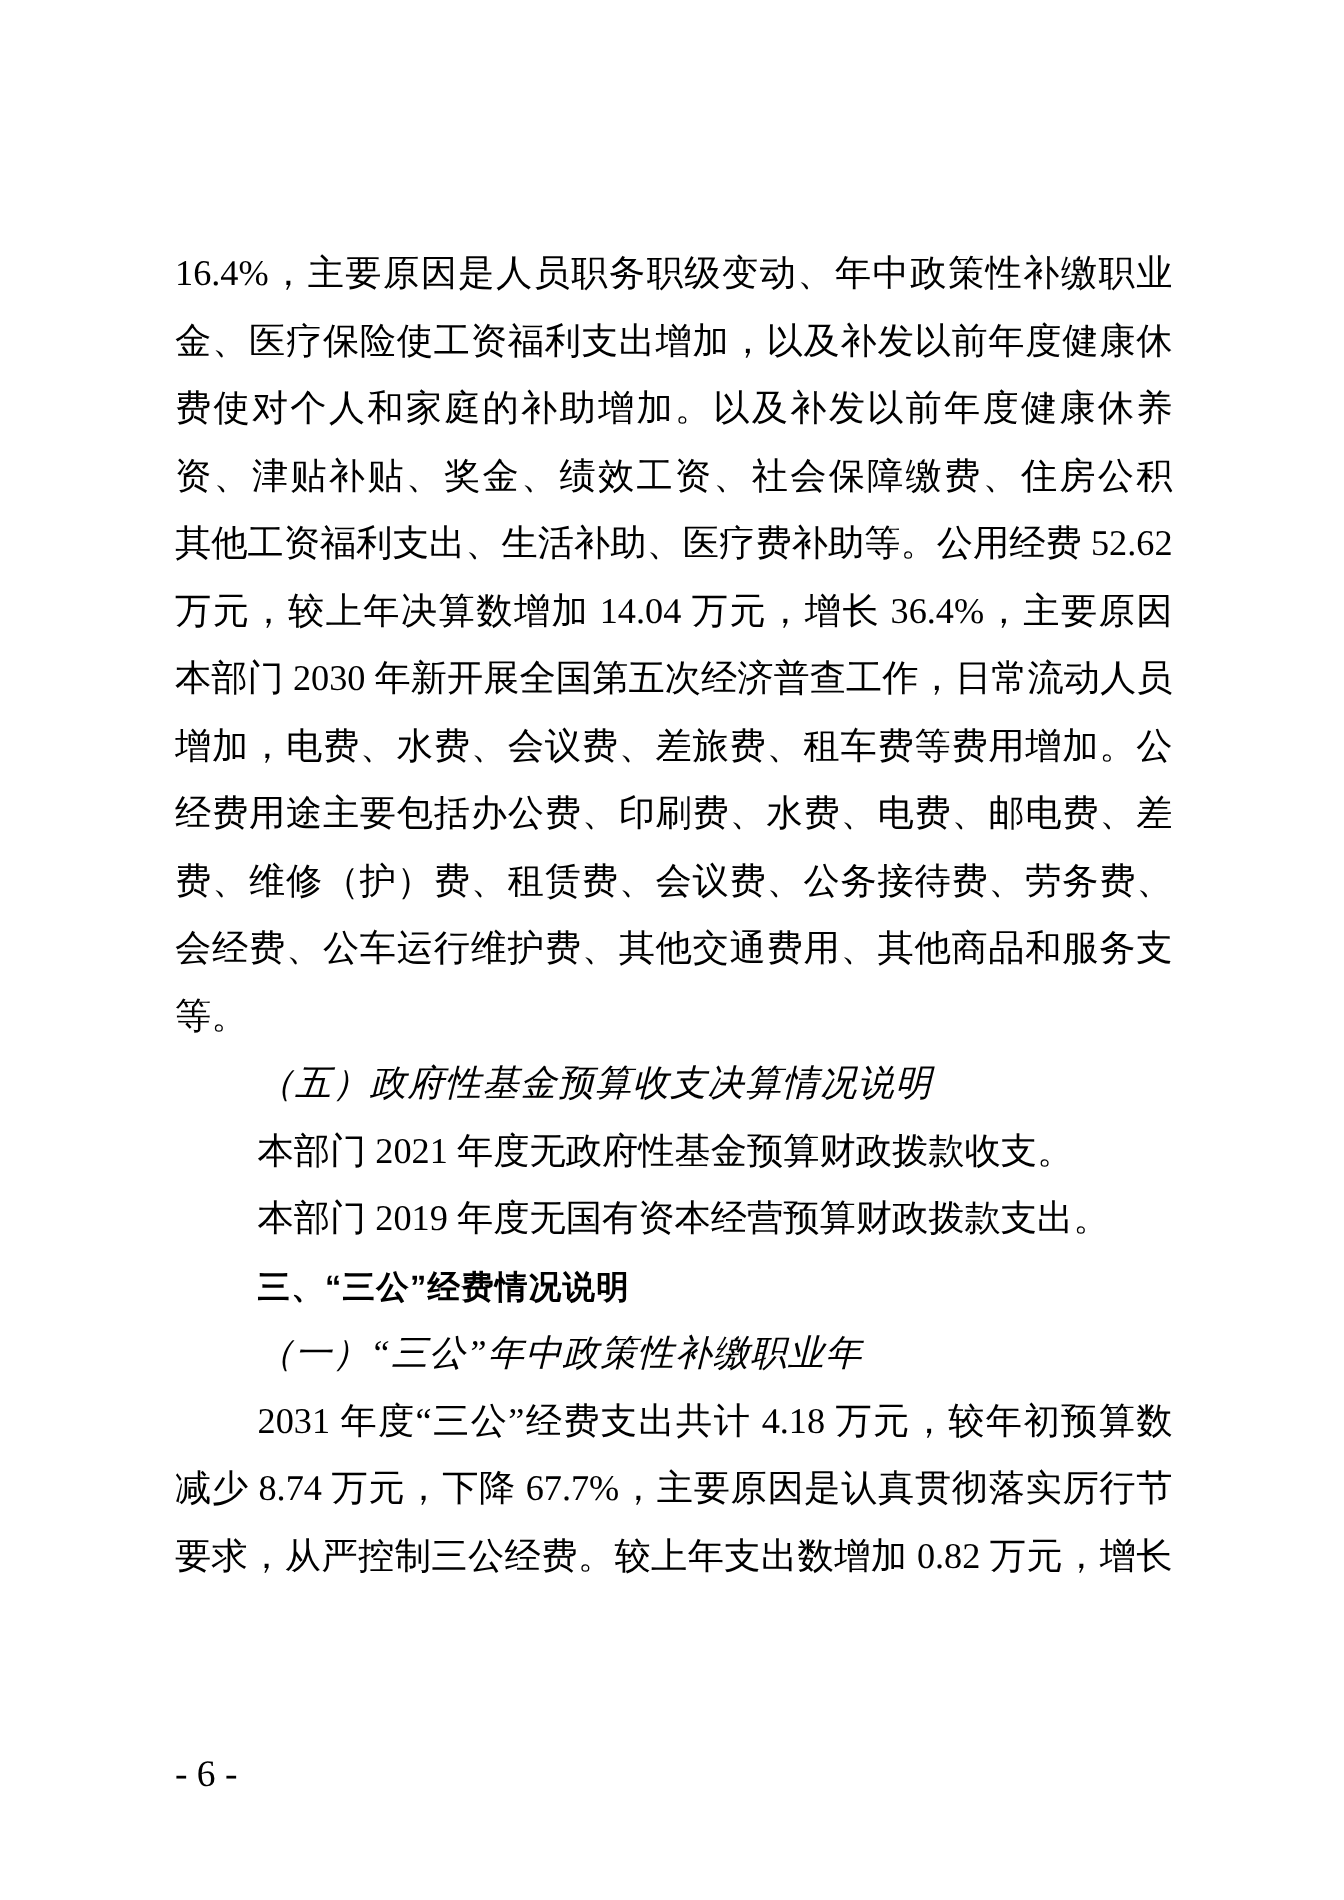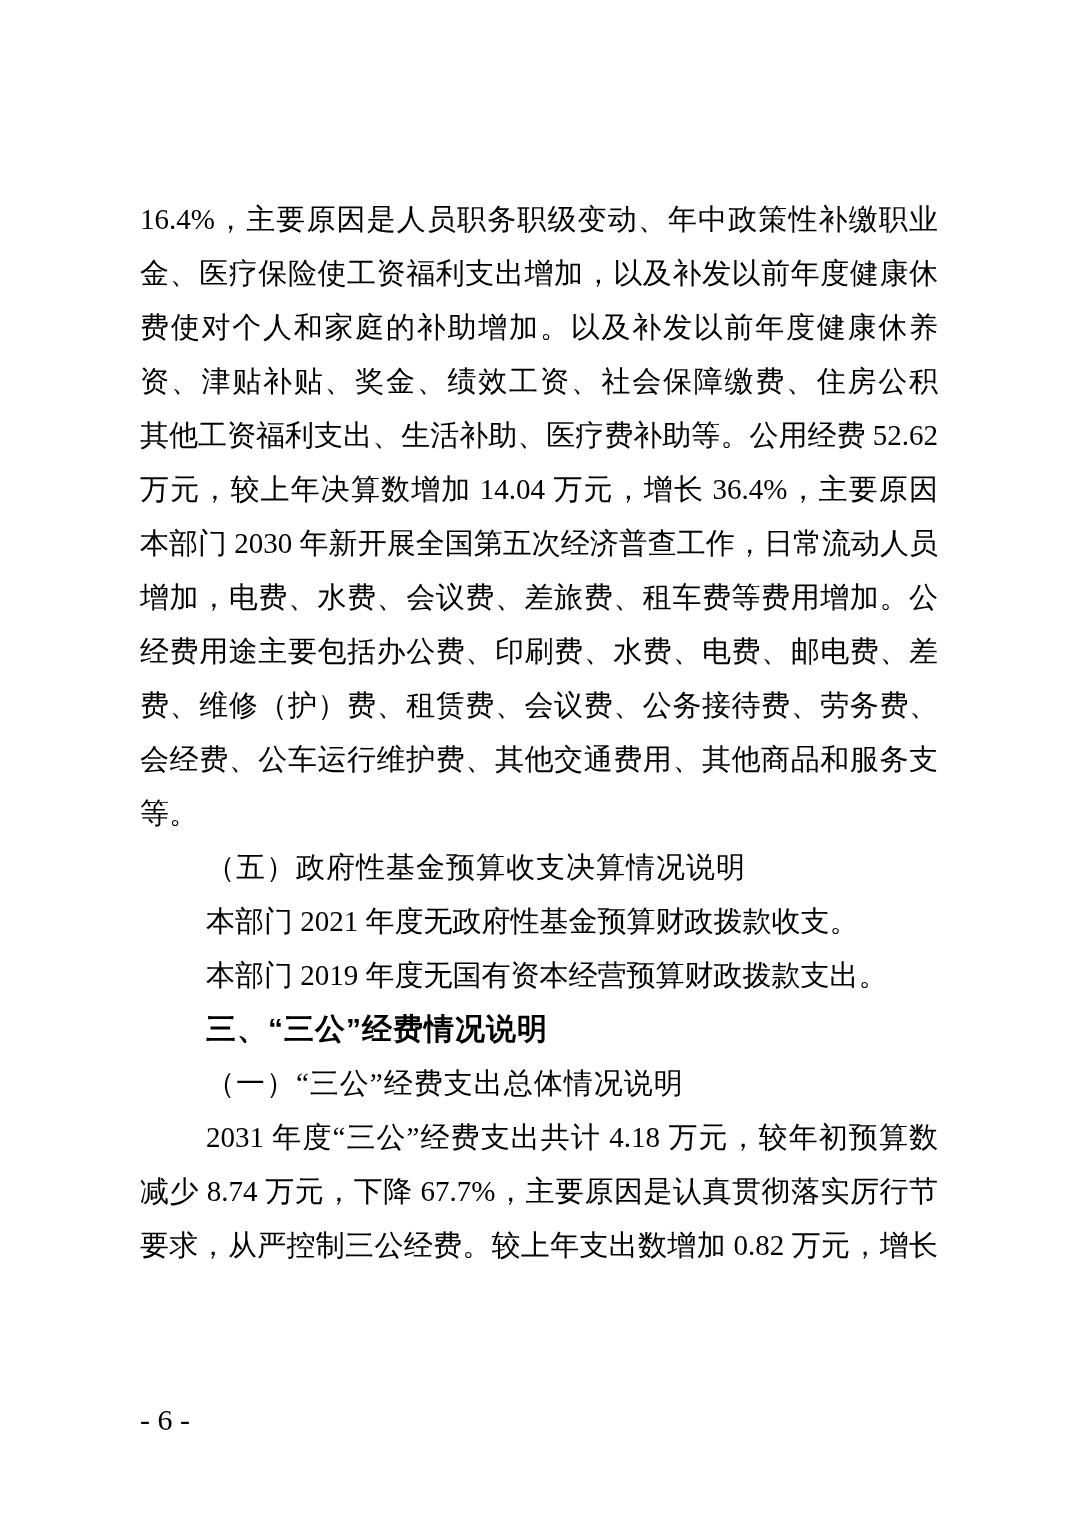--- a/index.html
+++ b/index.html
@@ -37,26 +37,27 @@
     padding-left: 66px;
   }
   .indent.justify {
     padding-left: 0;
     text-indent: 66px;
   }
   .kai {
     
     font-family: "Liberation Serif", "DejaVu Serif", serif;
     letter-spacing: 1px;
+    font-style: italic;
   }
   .hei {
     
     font-family: "Liberation Sans", "DejaVu Sans", sans-serif;
     font-weight: 700;
-    font-size: 30px;
+    font-size: 26px;
     letter-spacing: 1px;
   }
   .page-number {
     position: absolute;
     left: 140px;
     top: 1398px;
     height: 44px;
     line-height: 44px;
     font-size: 30px;
     font-family: "Liberation Serif", "DejaVu Serif", serif;
@@ -77,19 +78,19 @@
     <div class="line justify">本部门 2030 年新开展全国第五次经济普查工作，日常流动人员</div>
     <div class="line justify">增加，电费、水费、会议费、差旅费、租车费等费用增加。公用</div>
     <div class="line justify">经费用途主要包括办公费、印刷费、水费、电费、邮电费、差旅</div>
     <div class="line justify">费、维修（护）费、租赁费、会议费、公务接待费、劳务费、工</div>
     <div class="line justify">会经费、公车运行维护费、其他交通费用、其他商品和服务支出</div>
     <div class="line">等。</div>
     <div class="line kai indent">（五）政府性基金预算收支决算情况说明</div>
     <div class="line indent">本部门 2021 年度无政府性基金预算财政拨款收支。</div>
     <div class="line indent">本部门 2019 年度无国有资本经营预算财政拨款支出。</div>
     <div class="line hei indent">三、“三公”经费情况说明</div>
-    <div class="line kai indent">（一）“三公”经费支出总体情况说明</div>
+    <div class="line kai indent">（一）“三公”年中政策性补缴职业年</div>
     <div class="line justify indent">2031 年度“三公”经费支出共计 4.18 万元，较年初预算数</div>
     <div class="line justify">减少 8.74 万元，下降 67.7%，主要原因是认真贯彻落实厉行节约</div>
     <div class="line justify">要求，从严控制三公经费。较上年支出数增加 0.82 万元，增长</div>
   </div>
   <div class="page-number">- 6 -</div>
 </div>
 
 </body></html>

